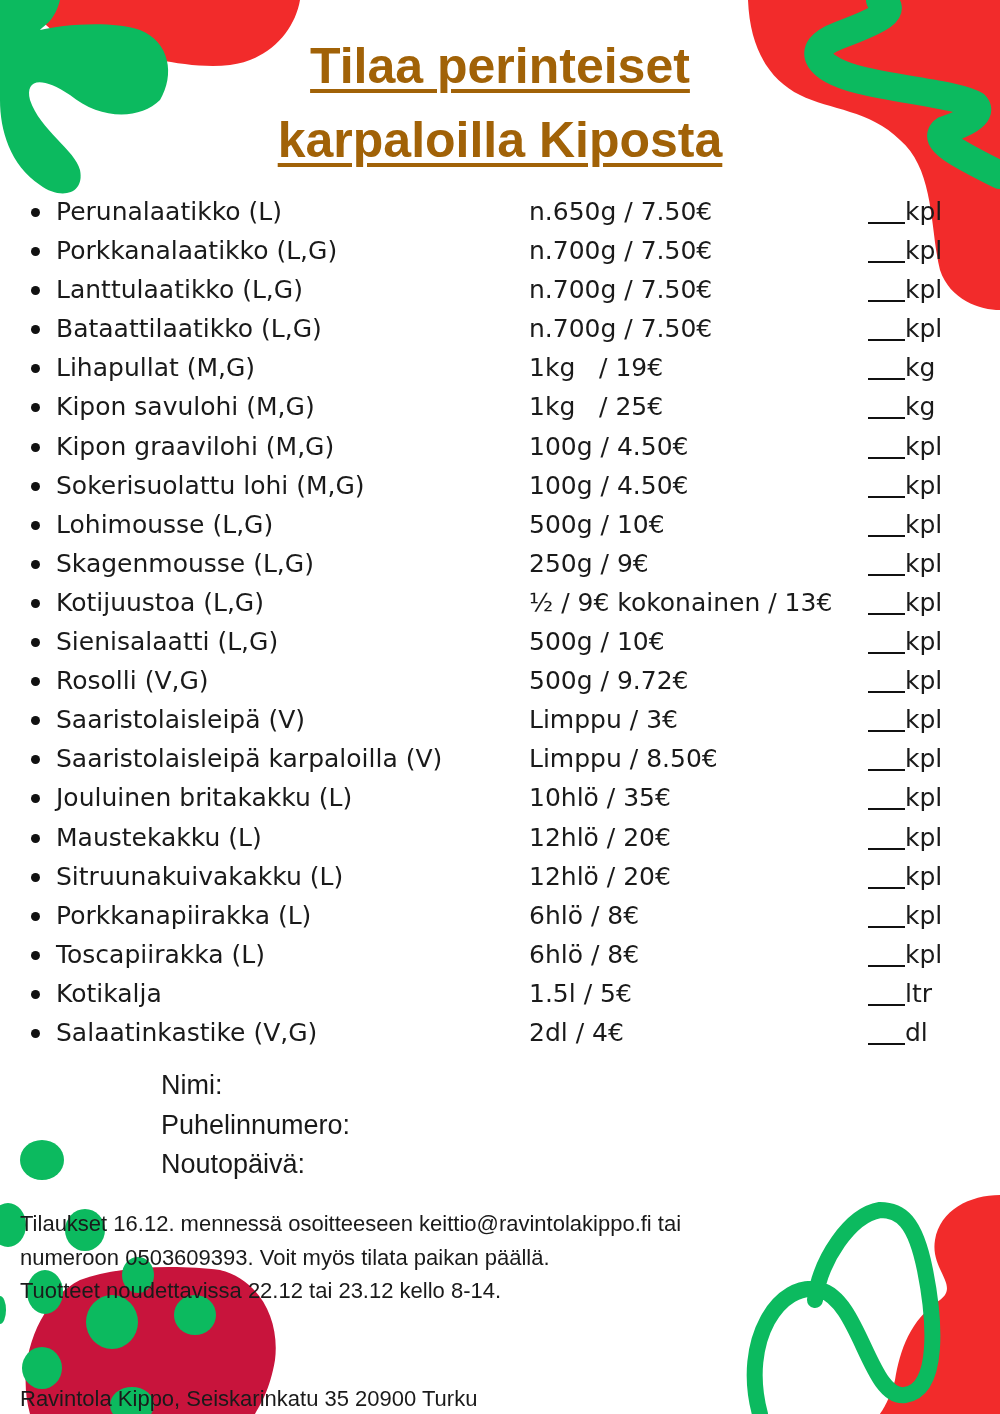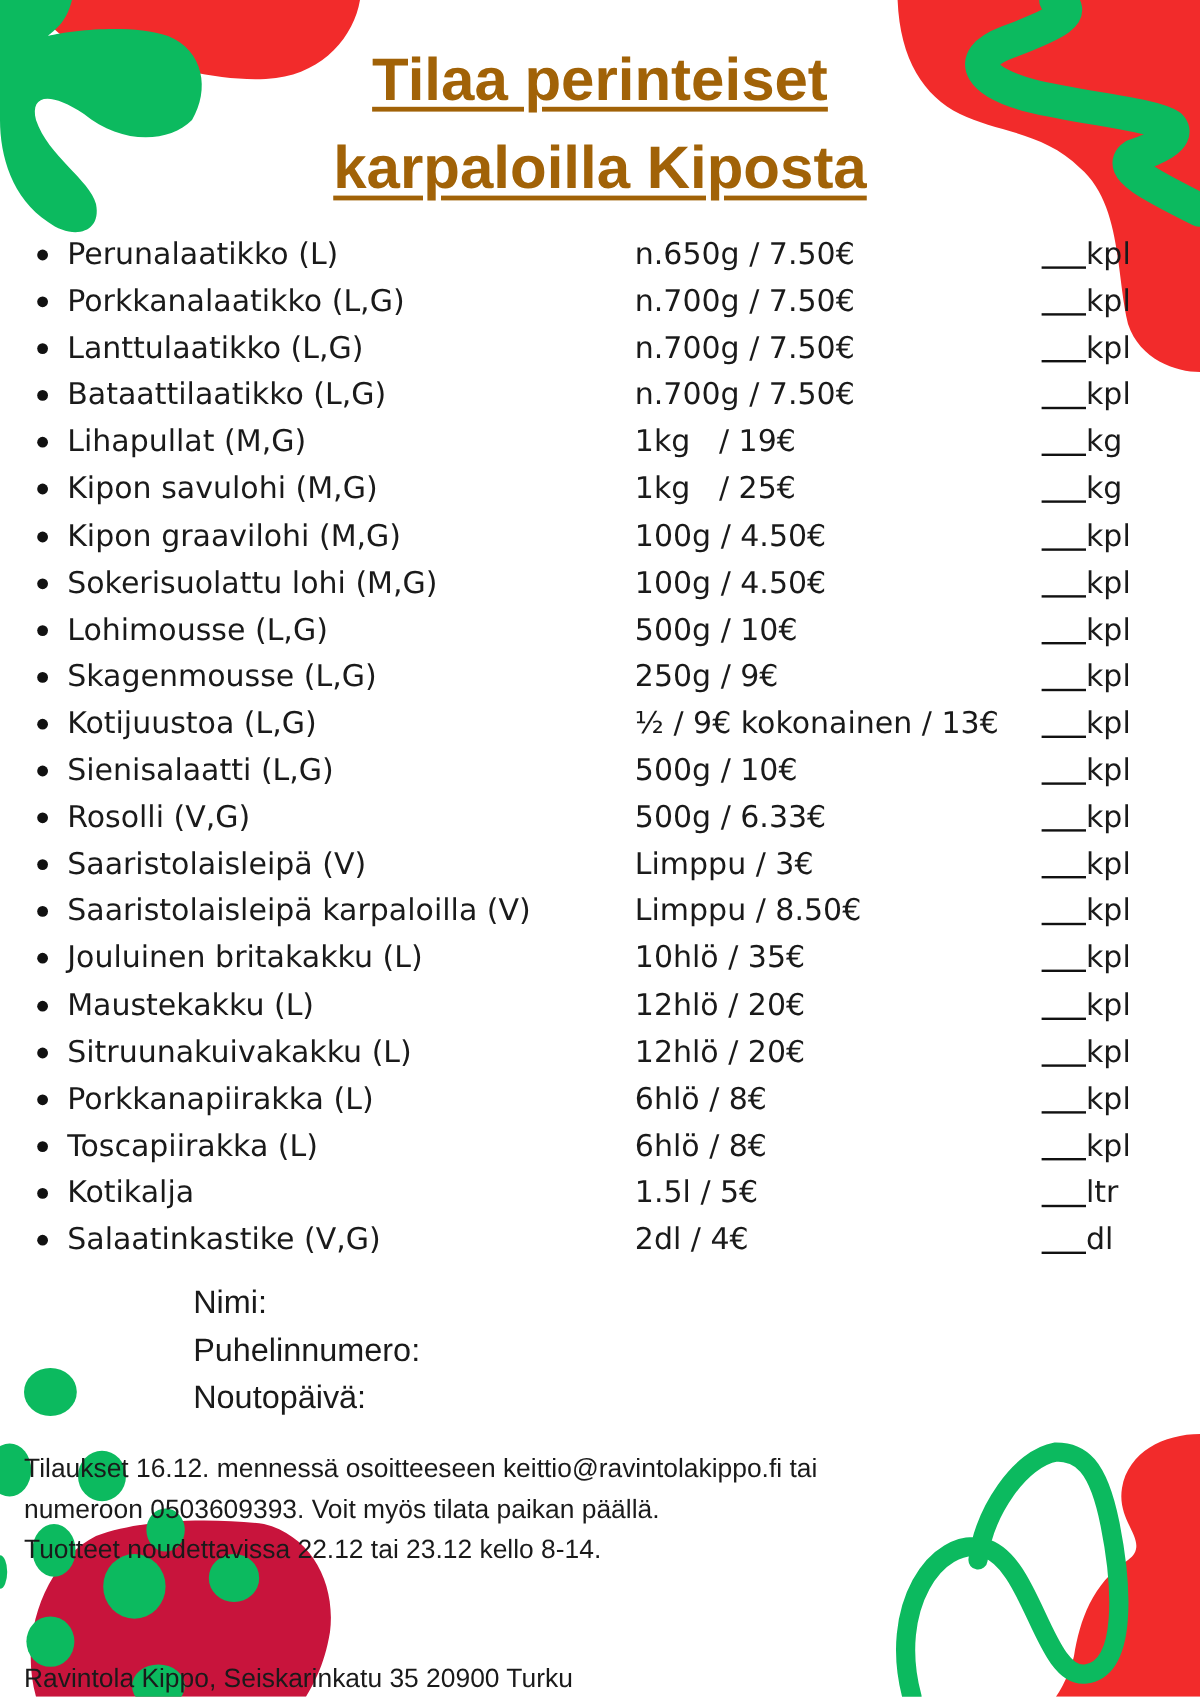--- a/index.html
+++ b/index.html
@@ -134,21 +134,21 @@
     </div>
   <div class="row">
       <span class="bullet"></span>
       <span class="name">Sienisalaatti (L,G)</span>
       <span class="price">500g / 10€</span>
       <span class="qty"><span class="blank"></span><span>kpl</span></span>
     </div>
   <div class="row">
       <span class="bullet"></span>
       <span class="name">Rosolli (V,G)</span>
-      <span class="price">500g / 6.33€</span>
+      <span class="price">500g / 9.72€</span>
       <span class="qty"><span class="blank"></span><span>kpl</span></span>
     </div>
   <div class="row">
       <span class="bullet"></span>
       <span class="name">Saaristolaisleipä (V)</span>
       <span class="price">Limppu / 3€</span>
       <span class="qty"><span class="blank"></span><span>kpl</span></span>
     </div>
   <div class="row">
       <span class="bullet"></span>

